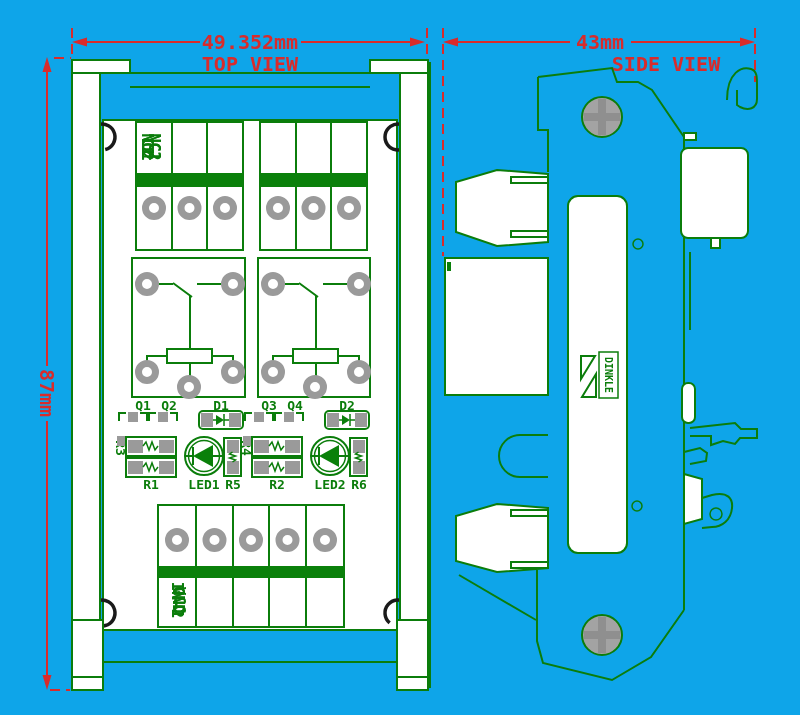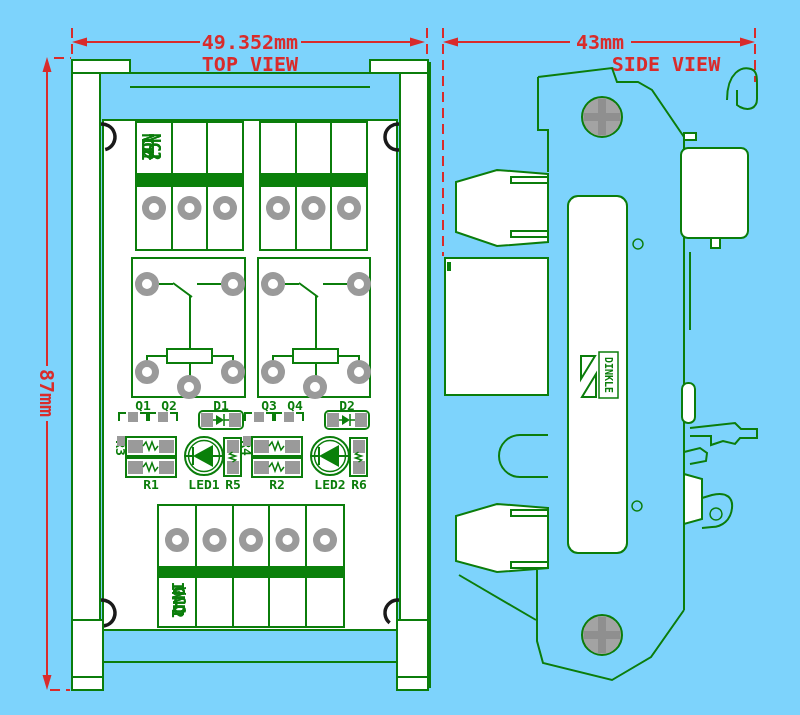--- a/index.html
+++ b/index.html
@@ -1,16 +1,16 @@
 <!DOCTYPE html>
 <html><head>
 <meta charset="utf-8">
 <style>
   html,body{margin:0;padding:0;background:#ffffff;}
-  #stage{position:relative;width:800px;height:715px;background:#7dd3fc;overflow:hidden;
+  #stage{position:relative;width:800px;height:715px;background:#0ea5e9;overflow:hidden;
          font-family:"DejaVu Sans Mono", monospace;}
   svg{position:absolute;left:0;top:0;}
   .gl{stroke:#0b7d0b;stroke-width:2;fill:none;}
   .glf{stroke:#0b7d0b;stroke-width:2;fill:#ffffff;}
   .gfill{fill:#0a800a;stroke:none;}
   .donut{fill:#ffffff;stroke:#9a9a9a;stroke-width:7;}
   .pad{fill:#9a9a9a;stroke:none;}
   .red{stroke:#d92b2b;stroke-width:2;fill:none;}
   .redd{stroke:#d92b2b;stroke-width:2;fill:none;stroke-dasharray:10 6;}
   .redf{fill:#d92b2b;stroke:none;}

